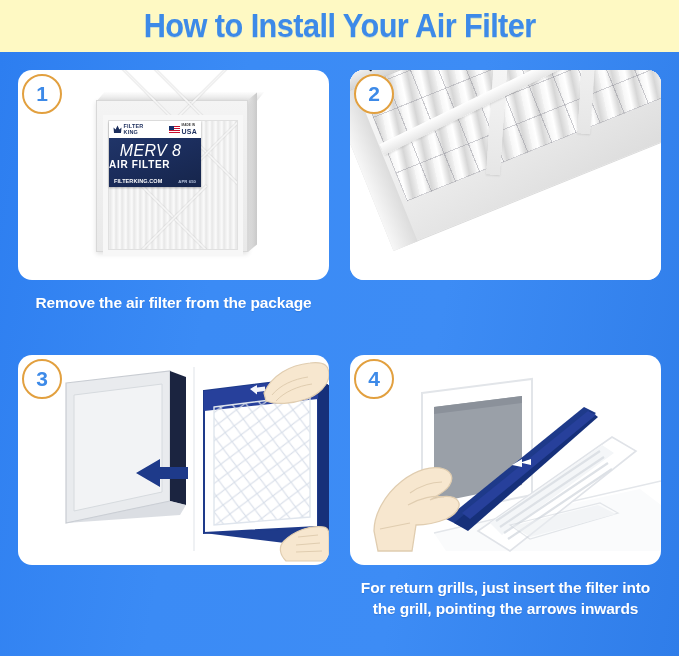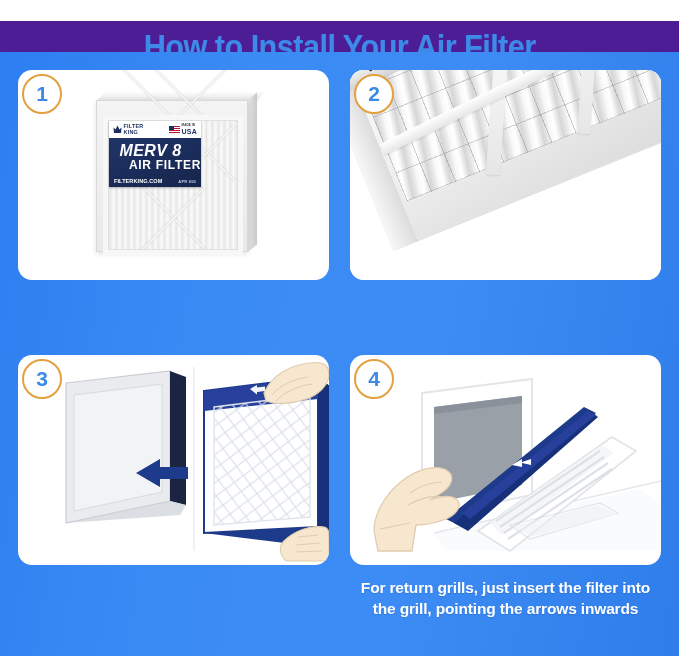--- a/index.html
+++ b/index.html
@@ -18,25 +18,24 @@
     overflow: hidden;
     background: #ffffff;
   }
 
   
   .header {
     position: absolute;
     left: 0; top: 0;
     width: 679px;
     height: 52px;
-    background: #4c1d95;
+    background: #fef9c3;
     display: flex;
     align-items: center;
     justify-content: center;
-    margin-top: 21px;
   }
   .header-title {
     font-family: "Liberation Sans", sans-serif;
     font-weight: bold;
     font-size: 33px;
     line-height: 36px;
     letter-spacing: -0.6px;
     color: #3d8ae8;
     transform: scaleX(0.93);
     transform-origin: center center;
@@ -251,34 +250,34 @@
     font-weight: bold;
     color: #1b2d5c;
     letter-spacing: 0.2px;
   }
   .merv {
     position: absolute;
     left: 0; top: 22px;
     width: 83px;
     text-align: center;
     color: #ffffff;
-    font-weight: bold;
+    font-weight: normal;
     font-size: 16px;
     line-height: 16px;
     font-style: italic;
     letter-spacing: 0.4px;
   }
   .air-filter-sub {
     position: absolute;
     left: 0; top: 40px;
     width: 92px;
-    text-align: right;
+    text-align: left;
     color: #ffffff;
     font-weight: bold;
-    font-size: 12px;
+    font-size: 10px;
     line-height: 8px;
     letter-spacing: 0.7px;
   }
   .label-bottom {
     position: absolute;
     left: 0; bottom: 3px;
     width: 92px;
     display: flex;
     justify-content: space-between;
     padding: 0 5px;
@@ -429,20 +428,21 @@
                     <div class="site">FILTERKING.COM</div>
                     <div class="apr">APR 650</div>
                   </div>
                 </div>
               </div>
             </div>
           </div>
 
           <div class="badge">1</div>
         </div>
+        <div class="caption">Remove the air filter from the package</div>
       </div>
 
       <div class="panel panel-2">
         <div class="card">
 
           <div class="art">
             <div class="corner-photo">
               <div class="corner-frame">
                 <div class="corner-face">
                   <div class="corner-mesh"></div>

